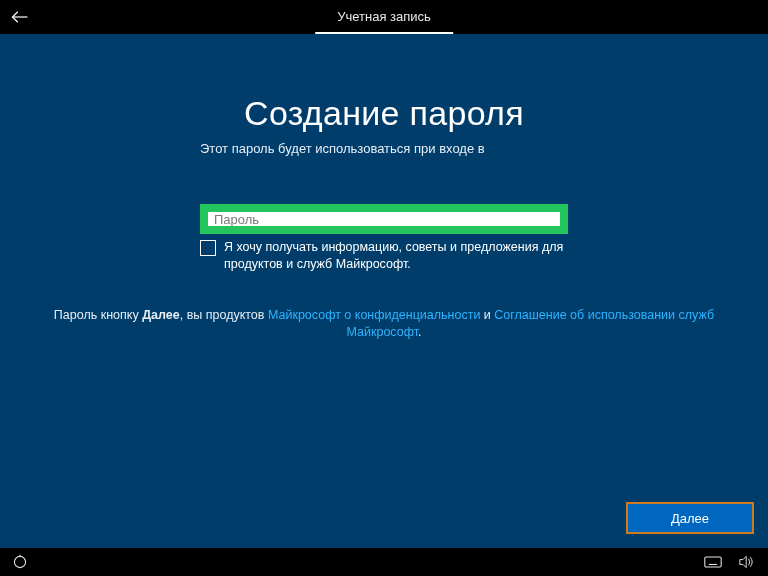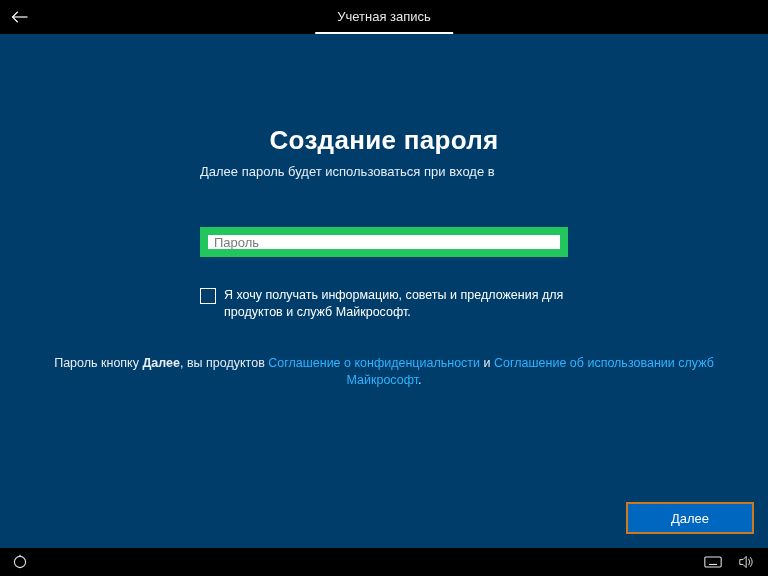--- a/index.html
+++ b/index.html
@@ -46,24 +46,23 @@
       border-bottom: 2px solid #ffffff;
       font-size: 13px;
       color: #e8e8e8;
     }
     .content {
       width: 100%;
       text-align: center;
       padding-top: 60px;
     }
     .title {
-      font-size: 26px;
-      font-weight: 700;
+      font-size: 34px;
+      font-weight: 400;
       letter-spacing: 0.3px;
-      margin-top: 31px;
     }
     .subtitle {
       font-size: 13px;
       font-weight: 400;
       margin-top: 8px;
       color: #e5eef6;
       text-align: left;
       width: 368px;
       margin-left: auto;
       margin-right: auto;
@@ -81,21 +80,21 @@
       color: #555555;
       font-size: 13px;
       padding: 0 6px;
       outline: none;
     }
     .pw-input::placeholder { color: #7a7a7a; }
     .checkbox-row {
       display: flex;
       align-items: flex-start;
       gap: 8px;
-      margin-top: 30px;
+      margin-top: 5px;
     }
     .chk {
       width: 16px;
       height: 16px;
       border: 1.5px solid #ffffff;
       flex: 0 0 auto;
       margin-top: 1px;
       background: transparent;
     }
     .chk-label {
@@ -172,32 +171,32 @@
       <polyline points="9,2 2,9 9,16"></polyline>
     </svg>
   </div>
   <div class="top-tab">
     <span>Учетная запись</span>
   </div>
 </div>
 
 <div class="content">
   <div class="title">Создание пароля</div>
-  <div class="subtitle">Далее пароль будет использоваться при входе в</div>
+  <div class="subtitle">Этот пароль будет использоваться при входе в</div>
 
   <div class="form-area">
     <input type="password" class="pw-input" placeholder="Пароль" style="">
     <div class="checkbox-row">
       <div class="chk"></div>
       <div class="chk-label">Я хочу получать информацию, советы и предложения для продуктов и служб Майкрософт.</div>
     </div>
   </div>
 
   <div class="legal">
-    <span>Пароль кнопку </span><b>Далее</b><span>, вы продуктов </span><a>Соглашение о конфиденциальности</a><span> и </span><a>Соглашение об использовании служб Майкрософт</a><span>.</span>
+    <span>Пароль кнопку </span><b>Далее</b><span>, вы продуктов </span><a>Майкрософт о конфиденциальности</a><span> и </span><a>Соглашение об использовании служб Майкрософт</a><span>.</span>
   </div>
 </div>
 
 <div class="next-btn">
   <span>Далее</span>
 </div>
 
 <div class="bottom-bar">
   <div class="bottom-left">
     <div class="bicon">

